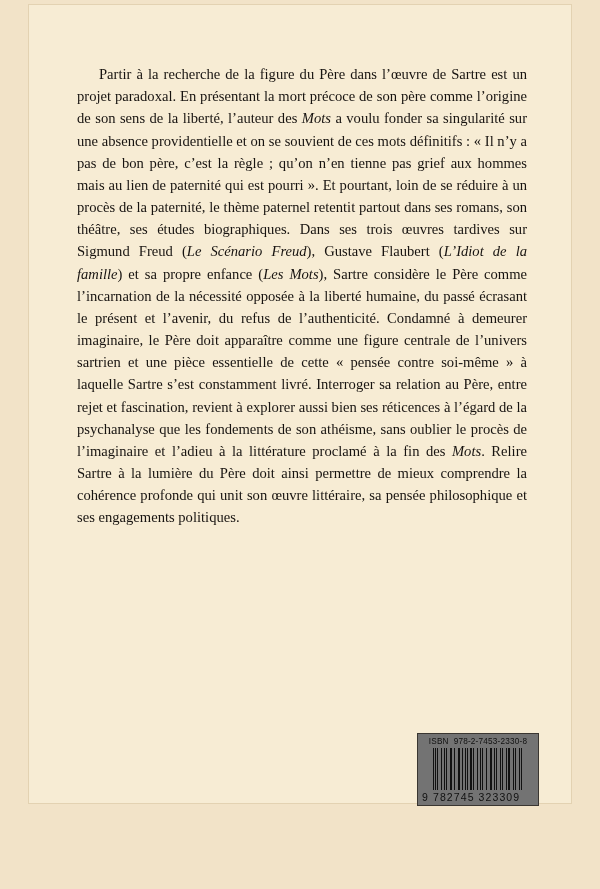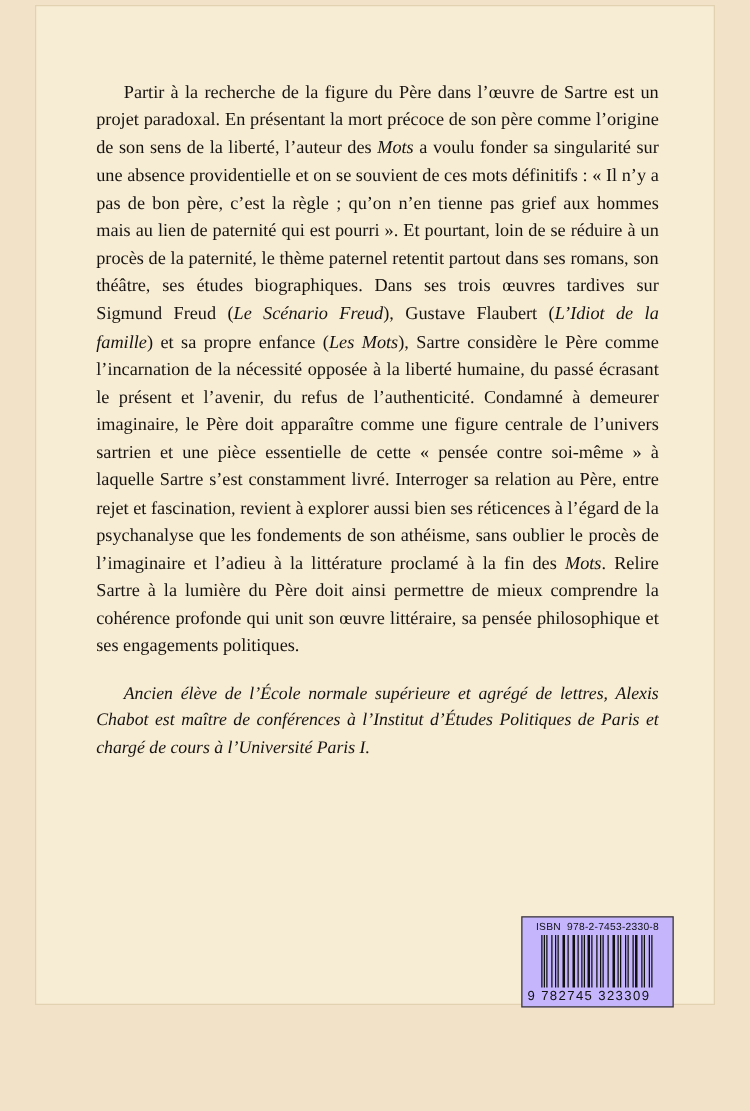--- a/index.html
+++ b/index.html
@@ -70,21 +70,21 @@
   #series .sup {
     font-size: 10px;
     vertical-align: super;
     font-style: italic;
   }
   #isbn-block {
     position: absolute;
     left: 388px;
     top: 728px;
     width: 122px;
-    background: #c4b5fd;
+    background: #737373;
     border: 1px solid #3a3631;
     box-sizing: border-box;
     padding: 3px 4px 2px 4px;
   }
   #isbn-text {
     font-family: "Liberation Sans", sans-serif;
     font-size: 8.2px;
     letter-spacing: 0.2px;
     color: #111111;
     text-align: center;
@@ -117,23 +117,20 @@
 </head>
 <body>
 
 <div id="page">
   <div id="cover">
 
     <div id="blurb">
       <p><span>Partir à la recherche de la figure du Père dans l’œuvre de Sartre est un projet paradoxal. En présentant la mort précoce de son père comme l’origine de son sens de la liberté, l’auteur des </span><span class="it">Mots</span><span> a voulu fonder sa singularité sur une absence providentielle et on se souvient de ces mots définitifs : « Il n’y a pas de bon père, c’est la règle ; qu’on n’en tienne pas grief aux hommes mais au lien de paternité qui est pourri ». Et pourtant, loin de se réduire à un procès de la paternité, le thème paternel retentit partout dans ses romans, son théâtre, ses études biographiques. Dans ses trois œuvres tardives sur Sigmund Freud (</span><span class="it">Le Scénario Freud</span><span>), Gustave Flaubert (</span><span class="it">L’Idiot de la famille</span><span>) et sa propre enfance (</span><span class="it">Les Mots</span><span>), Sartre considère le Père comme l’incarnation de la nécessité opposée à la liberté humaine, du passé écrasant le présent et l’avenir, du refus de l’authenticité. Condamné à demeurer imaginaire, le Père doit apparaître comme une figure centrale de l’univers sartrien et une pièce essentielle de cette « pensée contre soi-même » à laquelle Sartre s’est constamment livré. Interroger sa relation au Père, entre rejet et fascination, revient à explorer aussi bien ses réticences à l’égard de la psychanalyse que les fondements de son athéisme, sans oublier le procès de l’imaginaire et l’adieu à la littérature proclamé à la fin des </span><span class="it">Mots</span><span>. Relire Sartre à la lumière du Père doit ainsi permettre de mieux comprendre la cohérence profonde qui unit son œuvre littéraire, sa pensée philosophique et ses engagements politiques.</span></p>
     </div>
 
-    <div id="bio">
-      <p>Ancien élève de l’École normale supérieure et agrégé de lettres, Alexis Chabot est maître de conférences à l’Institut d’Études Politiques de Paris et chargé de cours à l’Université Paris I.</p>
-    </div>
 
 
     <div id="isbn-block">
       <div id="isbn-text"><span>ISBN</span>&nbsp;&nbsp;<span>978-2-7453-2330-8</span></div>
       <div id="barcode">
           <div class="bar" style="width: 1px;"></div>
           <div class="sp" style="width: 1px;"></div>
           <div class="bar" style="width: 1px;"></div>
           <div class="sp" style="width: 1px;"></div>
           <div class="bar" style="width: 1px;"></div>

